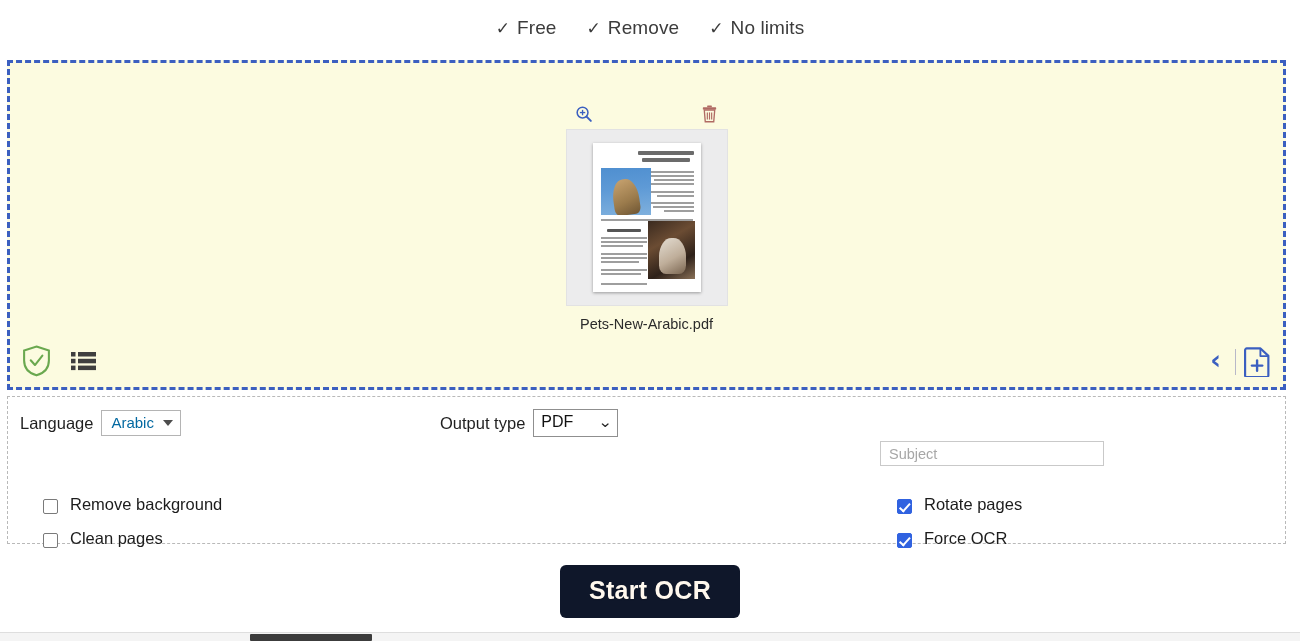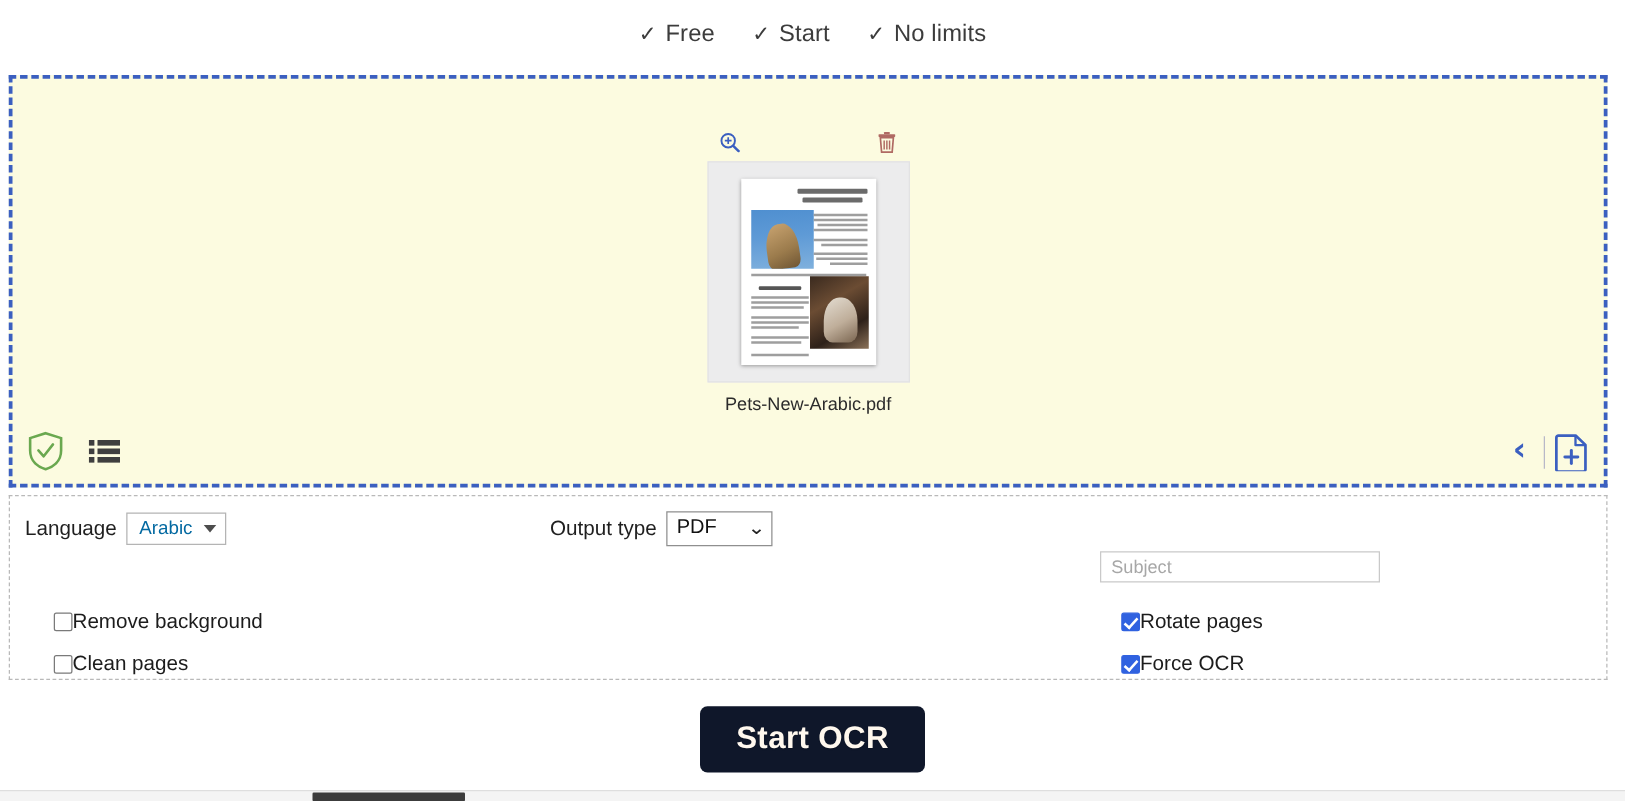--- a/index.html
+++ b/index.html
@@ -259,21 +259,22 @@
   .input-2 { position: absolute; left: 440px; top: 44px; }
 
   .checks {
     position: absolute;
     top: 83px;
   }
   .checks-1 { left: 23px; }
   .checks-2 { left: 457px; }
   .chk-row {
     display: flex;
-    align-items: center;
+    align-items: flex-end;
+    gap: 12px;
     height: 34px;
     cursor: pointer;
   }
   .box {
     width: 15px;
     height: 15px;
     border: 1.3px solid #7a7a7a;
     border-radius: 2px;
     background: #fff;
     box-sizing: border-box;
@@ -344,21 +345,21 @@
 </head>
 <body>
 
 <div class="feature-bar">
   <div class="feature-item">
     <span class="check-glyph">✓</span>
     <span>Free</span>
   </div>
   <div class="feature-item">
     <span class="check-glyph">✓</span>
-    <span>Start</span>
+    <span>Remove</span>
   </div>
   <div class="feature-item">
     <span class="check-glyph">✓</span>
     <span>No limits</span>
   </div>
 </div>
 
 <div class="dropzone">
 
   <div class="file-card">

